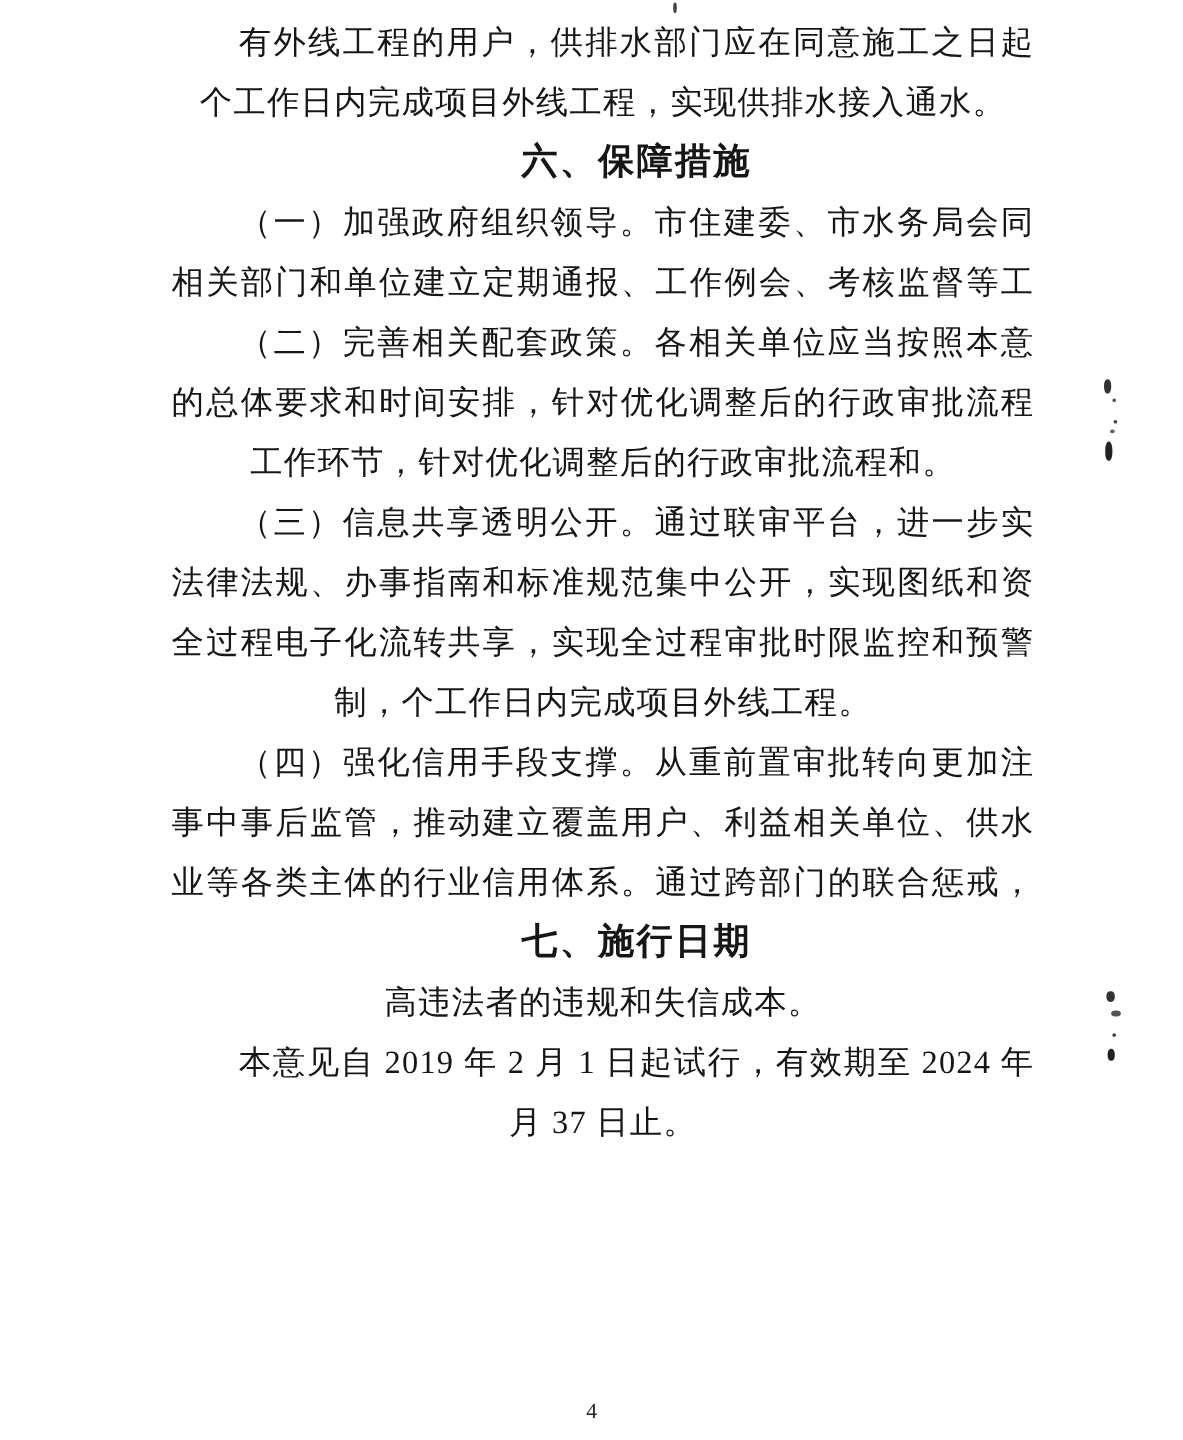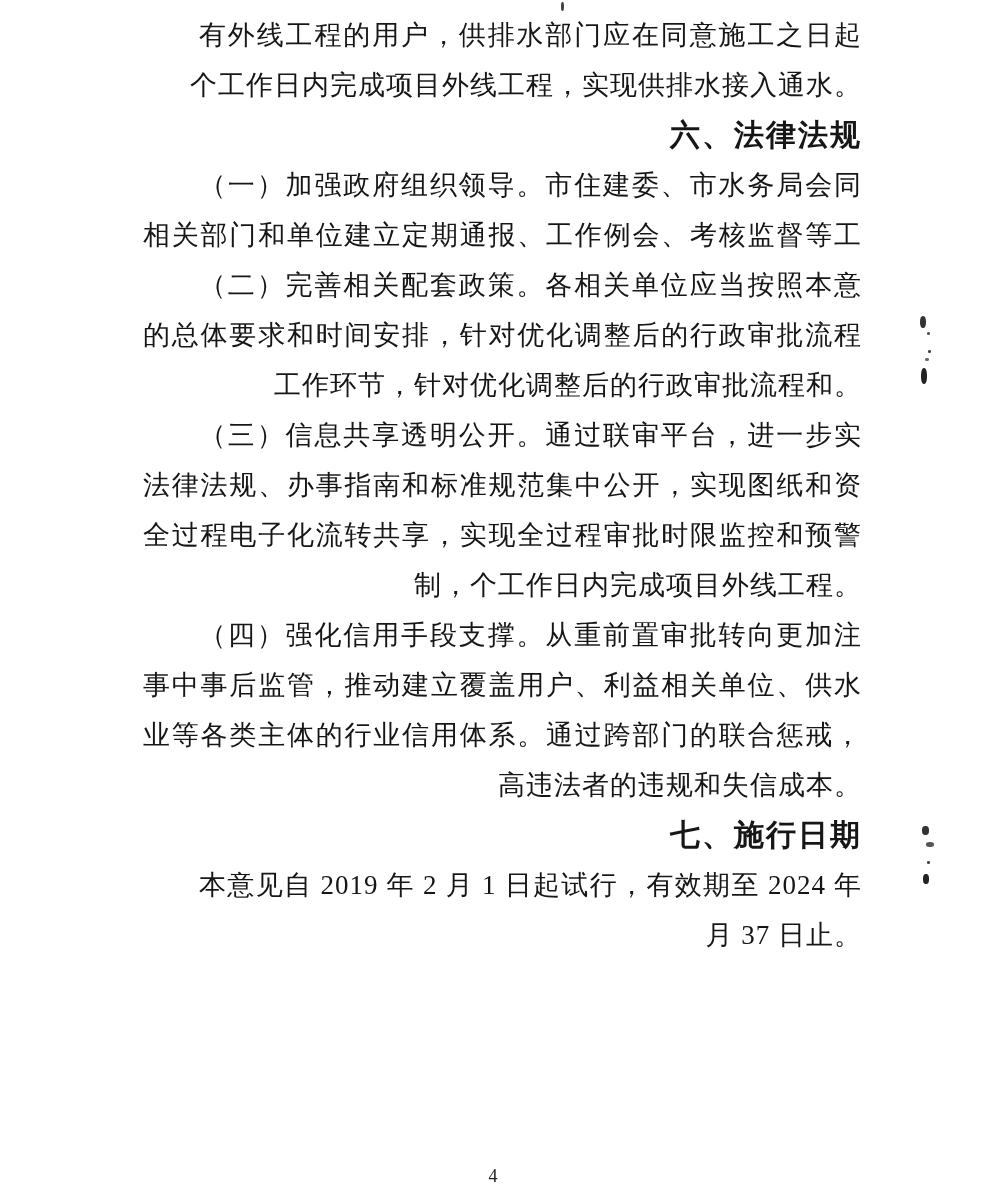--- a/index.html
+++ b/index.html
@@ -22,21 +22,21 @@
     top: 10px;
     width: 719px;
   }
   .line {
     margin: 0;
     height: 50px;
     line-height: 50px;
     font-size: 27px;
     letter-spacing: 1px;
     overflow: hidden;
-    text-align: right;
+    text-align: center;
   }
   
   .jst {
     text-align: justify;
     text-align-last: justify;
   }
   
   .ind {
     text-indent: 56px;
   }
@@ -65,35 +65,35 @@
   }
 </style>
 </head>
 <body>
 
 <div class="page">
 
   <div class="content">
     <p class="line ind jst">有外线工程的用户，供排水部门应在同意施工之日起 5</p>
     <p class="line">个工作日内完成项目外线工程，实现供排水接入通水。</p>
-    <p class="line hd ind">六、法律法规</p>
+    <p class="line hd ind">六、保障措施</p>
     <p class="line ind jst">（一）加强政府组织领导。市住建委、市水务局会同市</p>
     <p class="line jst">相关部门和单位建立定期通报、工作例会、考核监督等工作</p>
     <p class="line ind jst">（二）完善相关配套政策。各相关单位应当按照本意见</p>
     <p class="line jst">的总体要求和时间安排，针对优化调整后的行政审批流程和</p>
     <p class="line">工作环节，针对优化调整后的行政审批流程和。</p>
     <p class="line ind jst">（三）信息共享透明公开。通过联审平台，进一步实现</p>
     <p class="line jst">法律法规、办事指南和标准规范集中公开，实现图纸和资料</p>
     <p class="line jst">全过程电子化流转共享，实现全过程审批时限监控和预警机</p>
     <p class="line">制，个工作日内完成项目外线工程。</p>
     <p class="line ind jst">（四）强化信用手段支撑。从重前置审批转向更加注重</p>
     <p class="line jst">事中事后监管，推动建立覆盖用户、利益相关单位、供水企</p>
     <p class="line jst">业等各类主体的行业信用体系。通过跨部门的联合惩戒，提</p>
+    <p class="line hd ind">七、施行日期</p>
     <p class="line">高违法者的违规和失信成本。</p>
-    <p class="line hd ind">七、施行日期</p>
     <p class="line ind jst">本意见自 2019 年 2 月 1 日起试行，有效期至 2024 年 1</p>
     <p class="line">月 37 日止。</p>
   </div>
 
   <div class="page-number">4</div>
 
   <div class="artifact" style="left:561px; top:2px;  width:3px; height:9px;  background:#444;"></div>
   <div class="artifact" style="left:920px; top:316px; width:6px; height:12px; background:#333;"></div>
   <div class="artifact" style="left:927px; top:332px; width:3px; height:3px;  background:#555;"></div>
   <div class="artifact" style="left:928px; top:350px; width:3px; height:3px;  background:#444;"></div>

